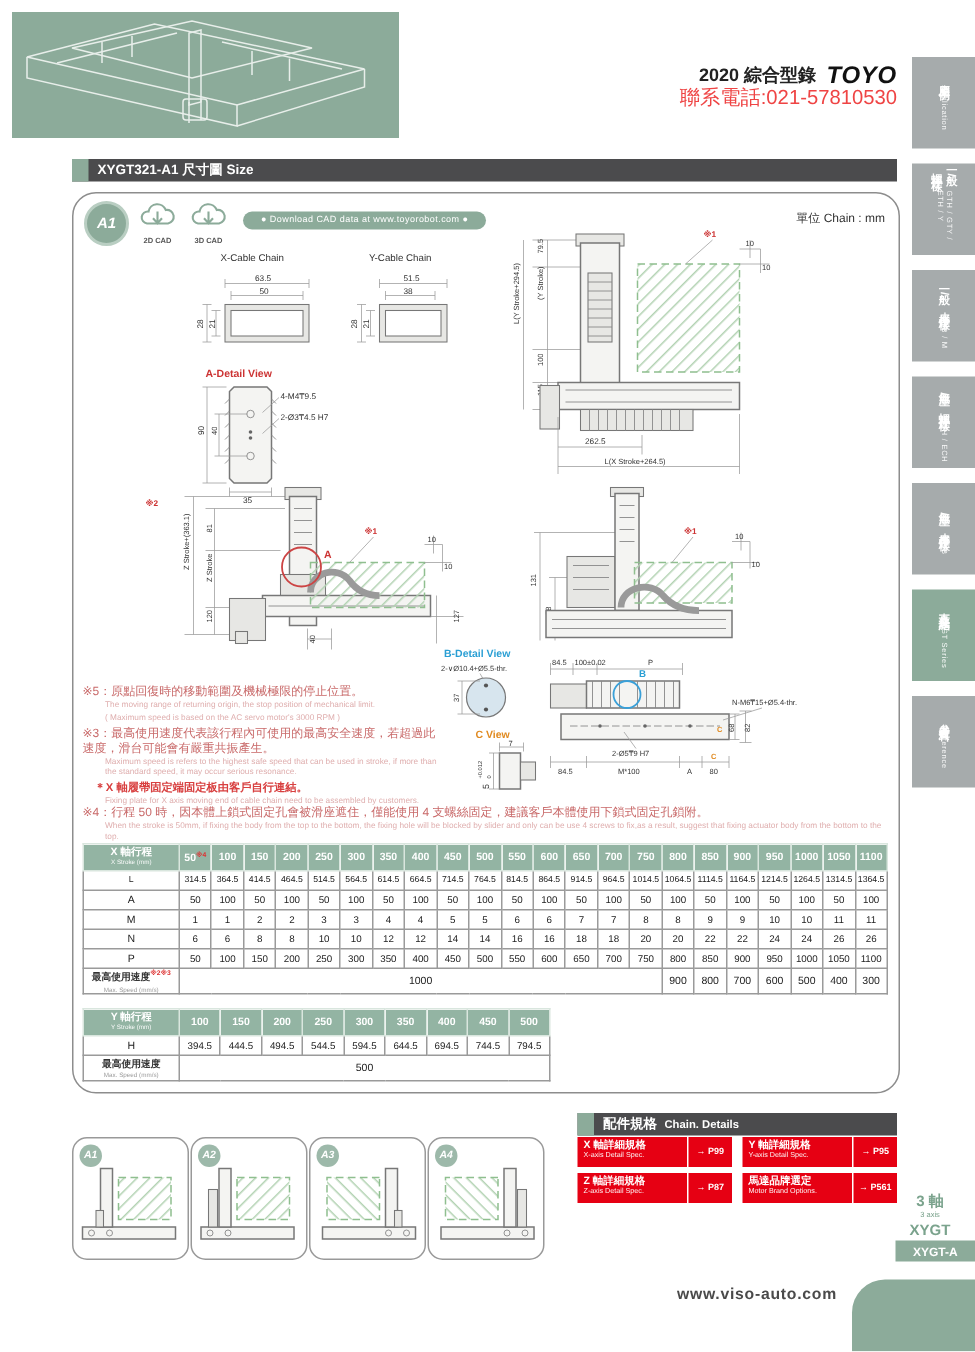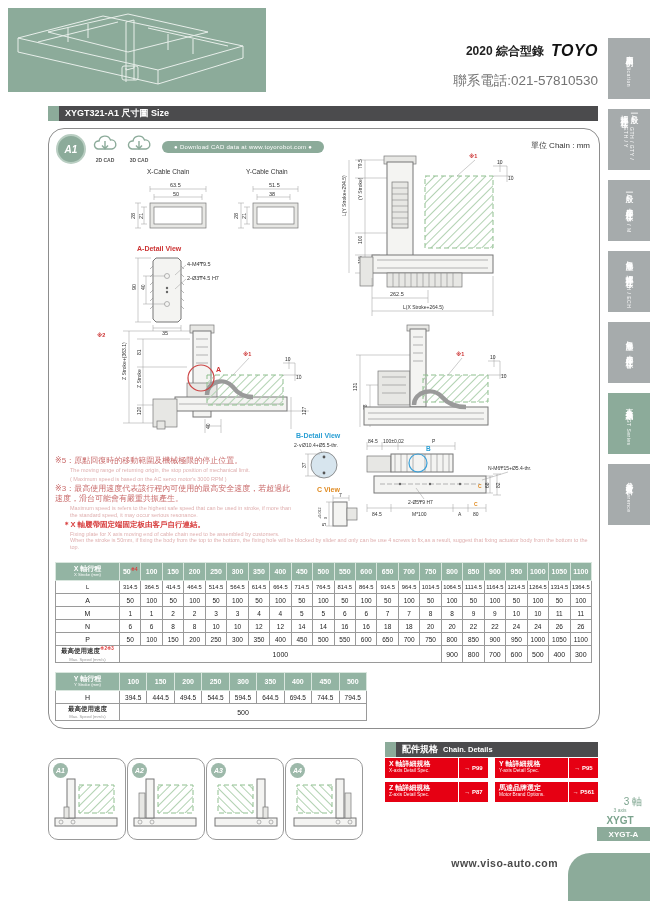--- a/index.html
+++ b/index.html
@@ -1,22 +1,22 @@
 <!DOCTYPE html>
 <html><head>
 <meta charset="utf-8">
 <style>
   html,body{margin:0;padding:0;background:#fff;font-family:"Liberation Sans","DejaVu Sans",sans-serif;}
   #page{position:relative;width:650px;height:901px;background:#fff;overflow:hidden;}
   .abs{position:absolute;}
   
   .hdr-img{left:8px;top:8px;width:258px;height:84px;background:#8cab9a;}
-  .brand{right:52px;top:42px;font-size:12px;color:#222;font-weight:bold;display:flex;align-items:center;gap:7px;}
+  .brand{right:52px;top:42px;font-size:12px;color:#222;font-weight:bold;display:flex;align-items:flex-start;gap:7px;}
   .brand .logo{font-weight:900;font-style:italic;font-size:16px;letter-spacing:.5px;color:#111;}
-  .phone{right:52px;top:72px;font-size:13.5px;color:#737373;}
+  .phone{right:52px;top:56px;font-size:13.5px;color:#ef4444;}
   
   .sidebar-tab{left:608px;width:42px;height:61px;background:#a6abac;color:#fff;
     display:flex;align-items:center;justify-content:center;writing-mode:vertical-rl;text-orientation:mixed;gap:3px;}
   .sidebar-tab.active{background:#8cab9a;}
   .sidebar-tab .zh{font-size:7.5px;letter-spacing:1.5px;font-weight:bold;}
   .sidebar-tab .en{font-size:5px;opacity:.92;letter-spacing:.5px;}
   
   .tbar{height:15px;background:#4b4b4d;color:#fff;display:flex;align-items:center;font-size:9px;font-weight:bold;}
   .tbar .sq{width:11px;height:15px;background:#8cab9a;margin-right:6px;flex:none;}
   .tbar .en{font-size:7.5px;margin-left:5px;font-weight:bold;}
@@ -52,21 +52,21 @@
     font-size:7px;font-weight:bold;font-style:italic;display:flex;align-items:center;justify-content:center;}
   .card svg{position:absolute;left:3px;top:14px;}
   
   .specbtn{width:103px;height:20px;background:#e60013;color:#fff;display:flex;cursor:pointer;}
   .specbtn .txt{flex:1;padding:2px 0 0 4px;overflow:hidden;}
   .specbtn .zh{display:block;font-size:7px;font-weight:bold;line-height:1.15;}
   .specbtn .en{display:block;font-size:4.8px;line-height:1.2;opacity:.95;}
   .specbtn .pg{width:29px;border-left:1px solid #fff;display:flex;align-items:center;justify-content:center;font-size:6px;font-weight:bold;flex:none;}
   
   .model{left:598px;top:797px;width:44px;text-align:center;color:#7ba38d;}
-  .model .axzh{font-size:10px;font-weight:normal;line-height:1;text-align:right;}
+  .model .axzh{font-size:10px;font-weight:bold;line-height:1;}
   .model .axen{font-size:5px;line-height:1.3;}
   .model .ser{font-size:10px;font-weight:bold;line-height:1.4;}
   .modeltab{left:597px;top:827px;width:53px;height:14px;background:#8cab9a;color:#fff;font-size:8px;font-weight:bold;
     display:flex;align-items:center;justify-content:center;}
   .footer-url{right:92px;top:857px;font-size:10.5px;font-weight:bold;color:#4a4a4a;letter-spacing:.5px;}
   .corner{left:568px;top:853px;width:82px;height:48px;background:#8cab9a;border-top-left-radius:22px;}
   
   svg{overflow:visible;}
   .mach{fill:#f4f4f2;stroke:#777;stroke-width:1;}
   .m2{fill:#e7e7e4;stroke:#777;stroke-width:.7;}
@@ -326,20 +326,21 @@
   <div class="abs" id="notes" style="left:55px;top:456px;width:242px;">
       <div class="note-zh">※5：原點回復時的移動範圍及機械極限的停止位置。</div>
       <div class="note-en">The moving range of returning origin, the stop position of mechanical limit.</div>
       <div class="note-en">( Maximum speed is based on the AC servo motor's 3000 RPM )</div>
       <div class="note-zh">※3：最高使用速度代表該行程內可使用的最高安全速度，若超過此速度，滑台可能會有嚴重共振產生。</div>
       <div class="note-en">Maximum speed is refers to the highest safe speed that can be used in stroke, if more than the standard speed, it may occur serious resonance.</div>
       <div class="note-star">＊X 軸履帶固定端固定板由客戶自行連結。</div>
       <div class="note-en">Fixing plate for X axis moving end of cable chain need to be assembled by customers.</div>
     </div>
   <div class="abs" id="note4" style="left:55px;top:537px;width:540px;">
+      <div class="note-zh">※4：行程 50 時，因本體上鎖式固定孔會被滑座遮住，僅能使用 4 支螺絲固定，建議客戶本體使用下鎖式固定孔鎖附。</div>
       <div class="note-en">When the stroke is 50mm, if fixing the body from the top to the bottom, the fixing hole will be blocked by slider and only can be use 4 screws to fix,as a result, suggest that fixing actuator body from the bottom to the top.</div>
     </div>
 
   <div class="abs" id="xtable" style="left:55px;top:562px;width:537px;">
       <table class="dtable">
         <colgroup>
           <col style="width: 64px;">
           <col>
           <col>
           <col>

